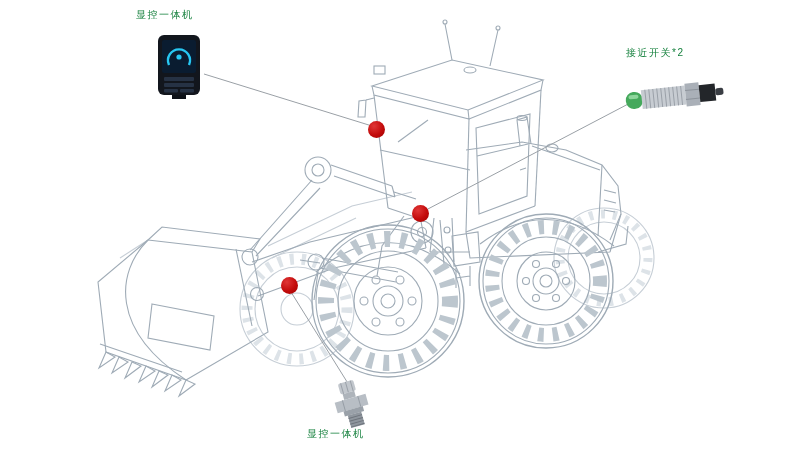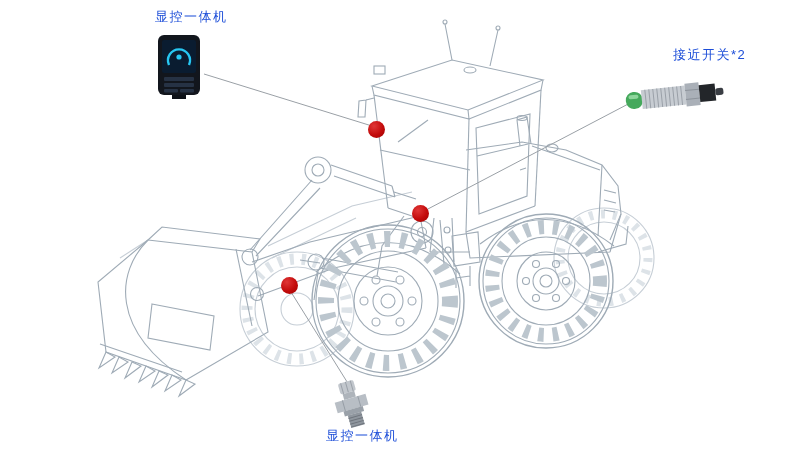--- a/index.html
+++ b/index.html
@@ -3,26 +3,25 @@
 <meta charset="utf-8">
 <style>
   html,body{margin:0;padding:0;background:#ffffff;}
   .canvas{
     position:relative;width:800px;height:454px;background:#ffffff;
     overflow:hidden;font-family:"Liberation Sans",sans-serif;
   }
   .artwork{position:absolute;left:0;top:0;}
   .callouts{position:absolute;left:0;top:0;pointer-events:none;}
   .label{
-    position:absolute;font-size:13px;color:#1d4ed8;letter-spacing:1.5px;
+    position:absolute;font-size:10px;color:#15803d;letter-spacing:1.5px;
     white-space:nowrap;
-    margin-left:19px;
   }
   .label-display{left:136px;top:8px;}
-  .label-proximity{left:654px;top:46px;}
+  .label-proximity{left:626px;top:46px;}
   .label-pressure{left:307px;top:427px;}
   .marker{
     position:absolute;width:17px;height:17px;border-radius:50%;
     background:radial-gradient(circle at 35% 30%, #e03636 0%, #c30b0b 55%, #9c0202 100%);
   }
   .marker-1{left:368px;top:121px;}
   .marker-2{left:412px;top:205px;}
   .marker-3{left:281px;top:277px;}
   .device{position:absolute;}
   .device-display{left:154px;top:34px;}

